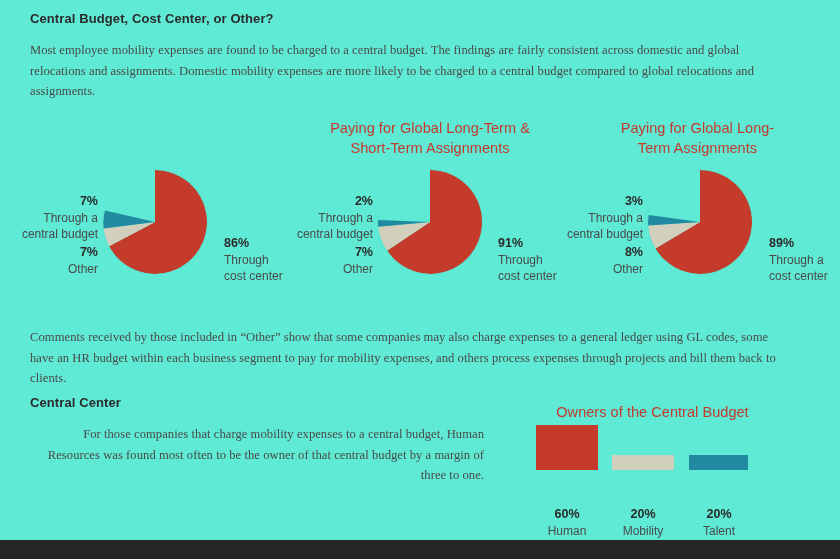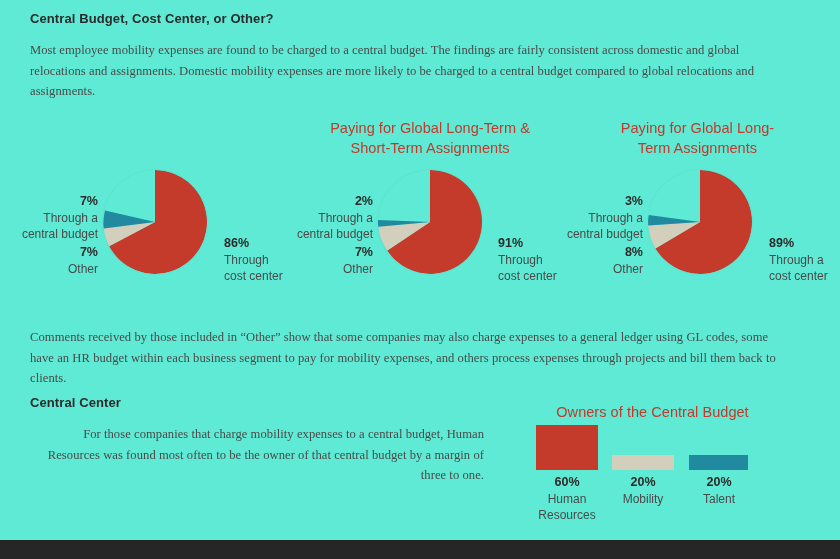--- a/index.html
+++ b/index.html
@@ -85,20 +85,21 @@
     text-align: center;
     font-size: 12px;
     line-height: 16.5px;
     color: #4a4a4a;
   }
   .bar-label .pct {
     display: block;
     font-weight: bold;
     color: #2b2b2b;
     font-size: 12.5px;
+    margin-top: 32px;
   }
 
   
   #footer-bar {
     position: absolute;
     left: 0;
     bottom: 0;
     width: 840px;
     height: 19px;
     background: #262626;

